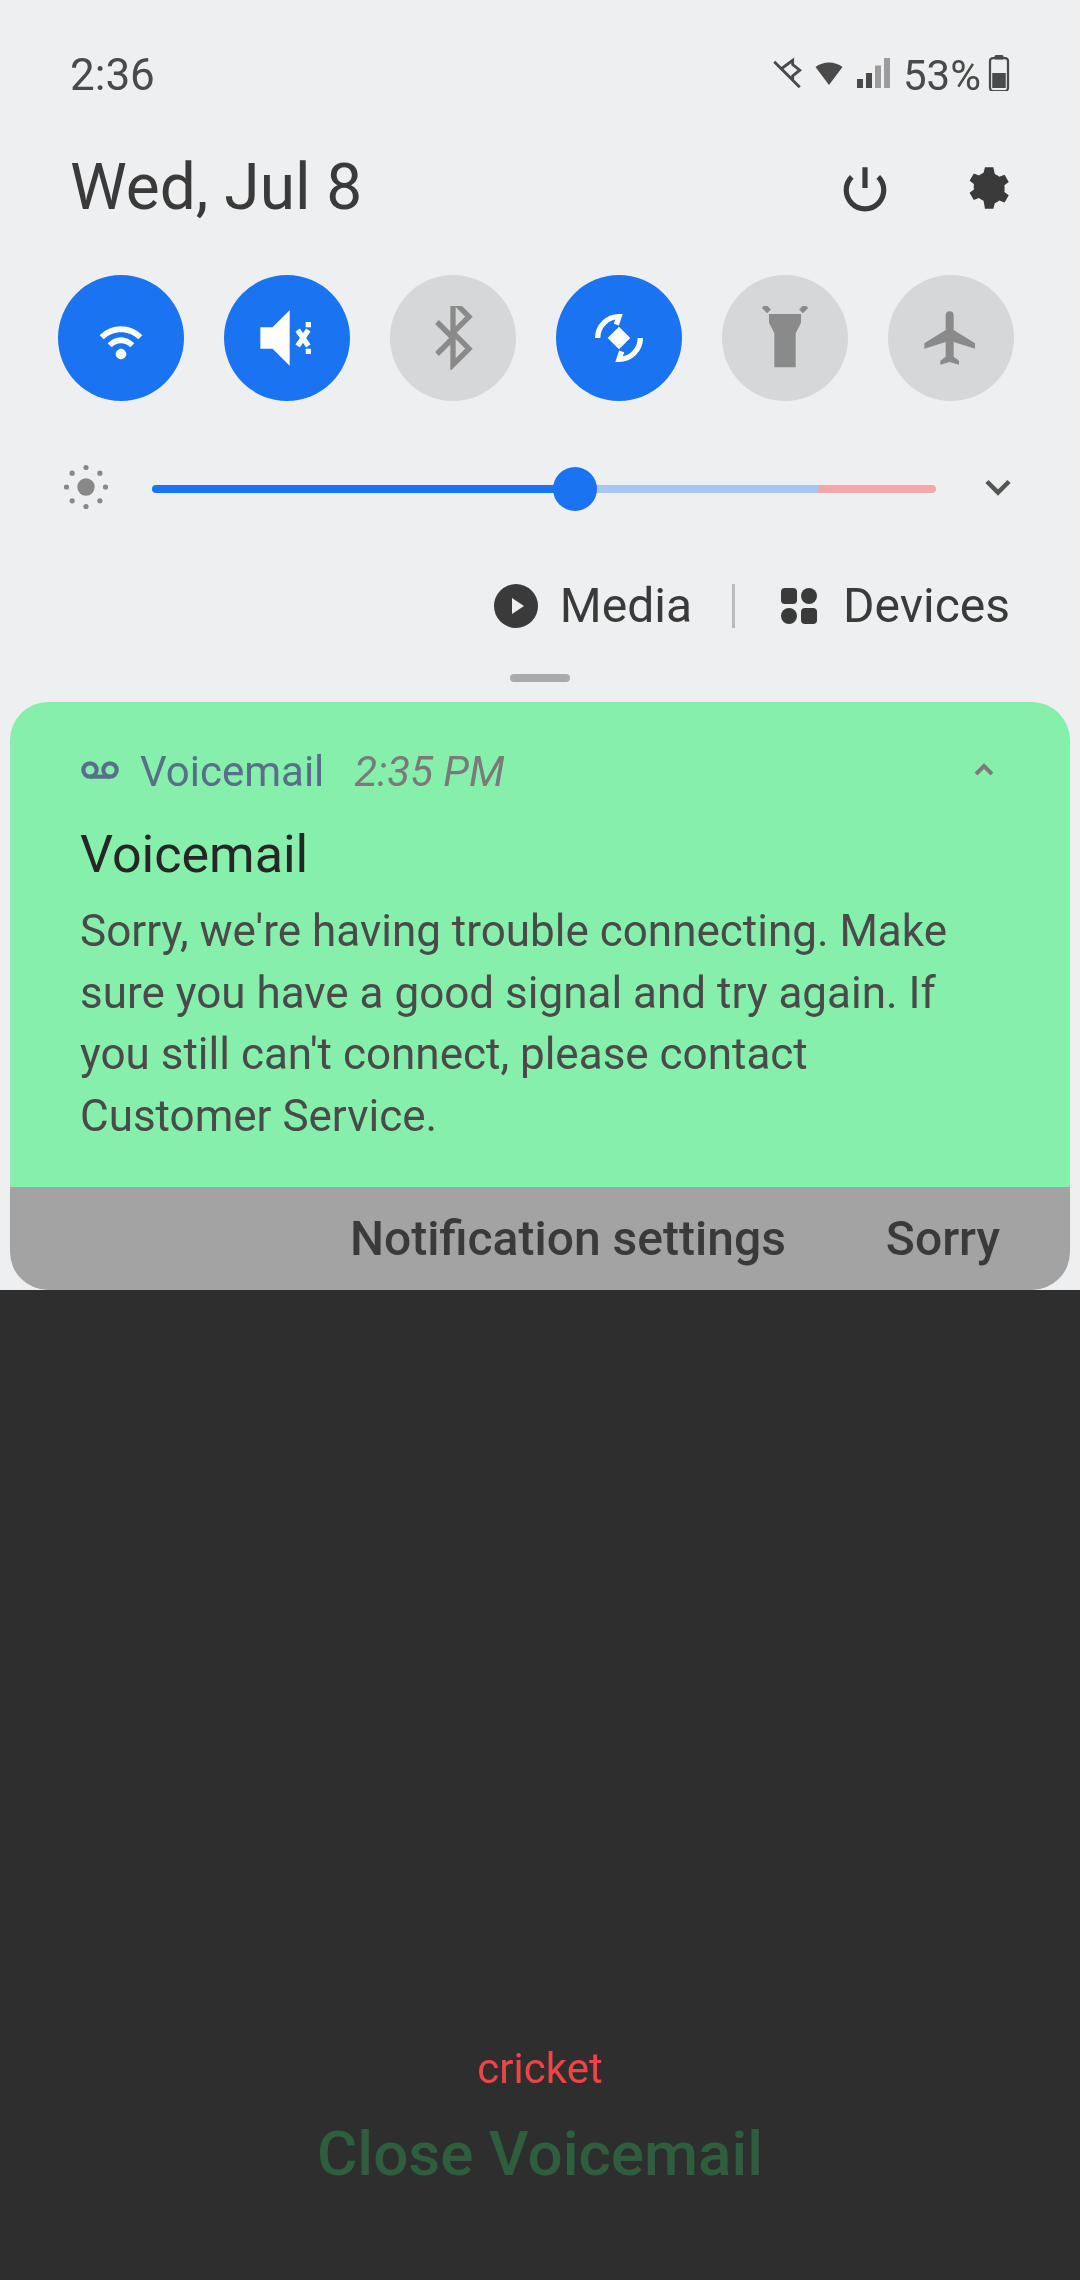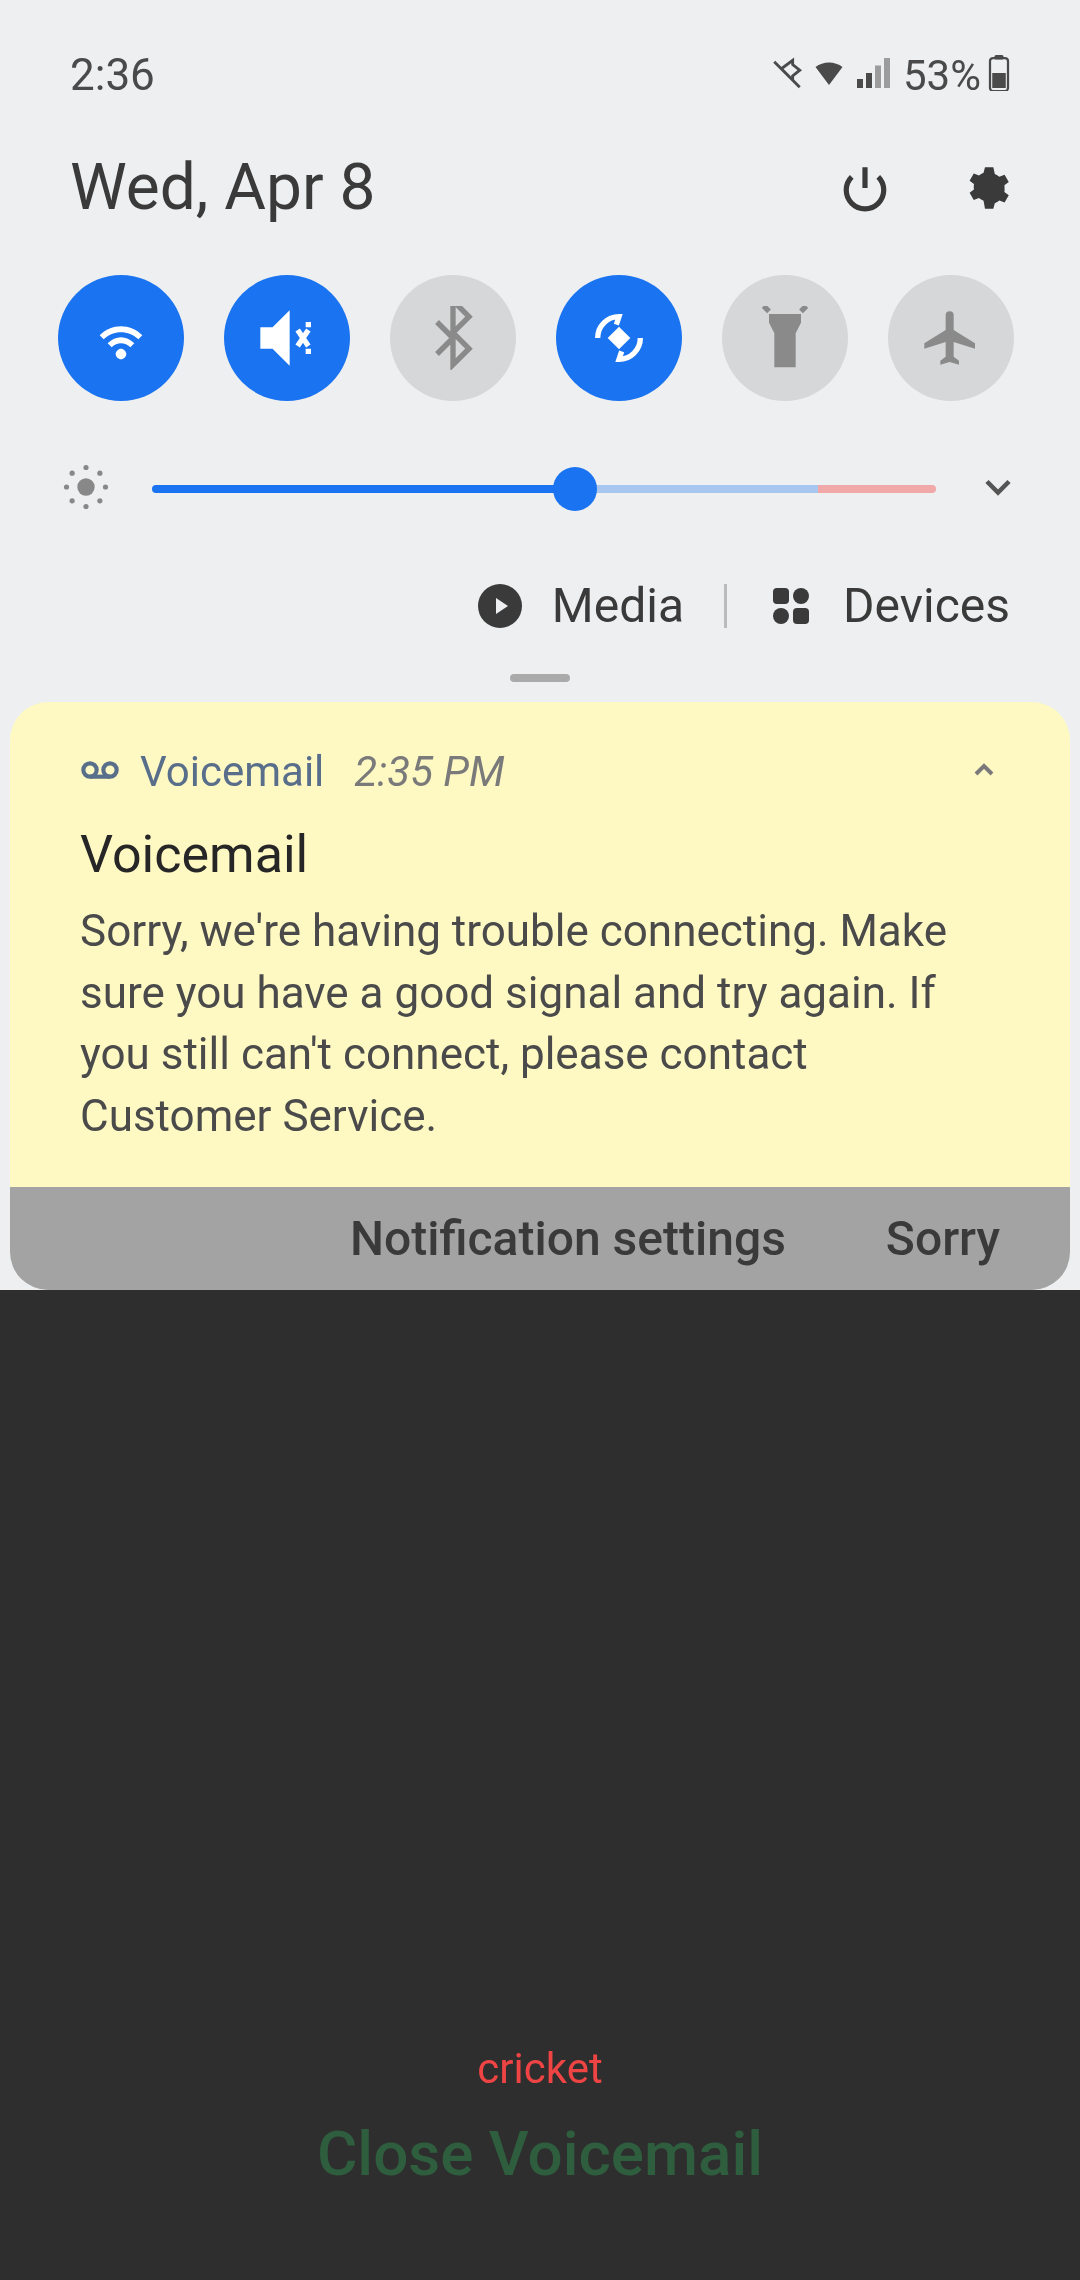--- a/index.html
+++ b/index.html
@@ -121,21 +121,21 @@
     .media-devices-row {
       display: flex;
       align-items: center;
       justify-content: flex-end;
       padding: 30px 70px 30px 70px;
       gap: 40px;
     }
     .md-btn {
       display: flex;
       align-items: center;
-      gap: 28px;
+      gap: 20px;
       color: #3a3a3a;
     }
     .md-label {
       font-size: 48px;
       font-weight: 400;
     }
     .md-divider {
       width: 3px;
       height: 44px;
       background: #bbb;
@@ -146,21 +146,21 @@
       background: #aaa;
       border-radius: 4px;
       margin: 10px auto 20px auto;
     }
     .notif-container {
       margin: 0 10px;
       border-radius: 38px 38px 38px 38px;
       overflow: hidden;
     }
     .notif-card {
-      background: #fef9c3;
+      background: #86efac;
       padding: 45px 70px 40px 70px;
     }
     .notif-meta {
       display: flex;
       align-items: center;
       gap: 20px;
       margin-bottom: 28px;
     }
     .vm-icon {
       color: #586e8a;
@@ -250,21 +250,21 @@
         <svg width="22" height="36" viewBox="0 0 12 24" fill="currentColor">
             <rect x="0" y="2" width="12" height="22" rx="2" fill="none" stroke="currentColor" stroke-width="1.5"></rect>
             <rect x="3" y="0" width="6" height="3" rx="1"></rect>
             <rect x="1.5" y="12" width="9" height="10"></rect>
           </svg>
       </span>
     </div>
   </div>
 
   <div class="header-row">
-    <div class="header-date">Wed, Apr 8</div>
+    <div class="header-date">Wed, Jul 8</div>
     <div class="header-icons">
       <div class="header-icon-btn">
         <svg width="50" height="50" viewBox="0 0 24 24" fill="none" stroke="currentColor" stroke-width="2.5">
             <path d="M12 2v10M18.36 6.64a9 9 0 1 1-12.73 0"></path>
           </svg>
       </div>
       <div class="header-icon-btn">
         <svg width="50" height="50" viewBox="0 0 24 24" fill="currentColor">
             <path d="M12 8a4 4 0 100 8 4 4 0 000-8zm9.4 4a7.7 7.7 0 00-.1-1.3l2.1-1.6-2-3.5-2.5 1a7.6 7.6 0 00-2.2-1.3L16 2h-4l-.7 2.7a7.6 7.6 0 00-2.2 1.3l-2.5-1-2 3.5 2.1 1.6a7.7 7.7 0 000 2.6L4.6 14.3l2 3.5 2.5-1a7.6 7.6 0 002.2 1.3L12 22h4l.7-2.7a7.6 7.6 0 002.2-1.3l2.5 1 2-3.5-2.1-1.6c.1-.4.1-.9.1-1.3z"></path>
           </svg>

